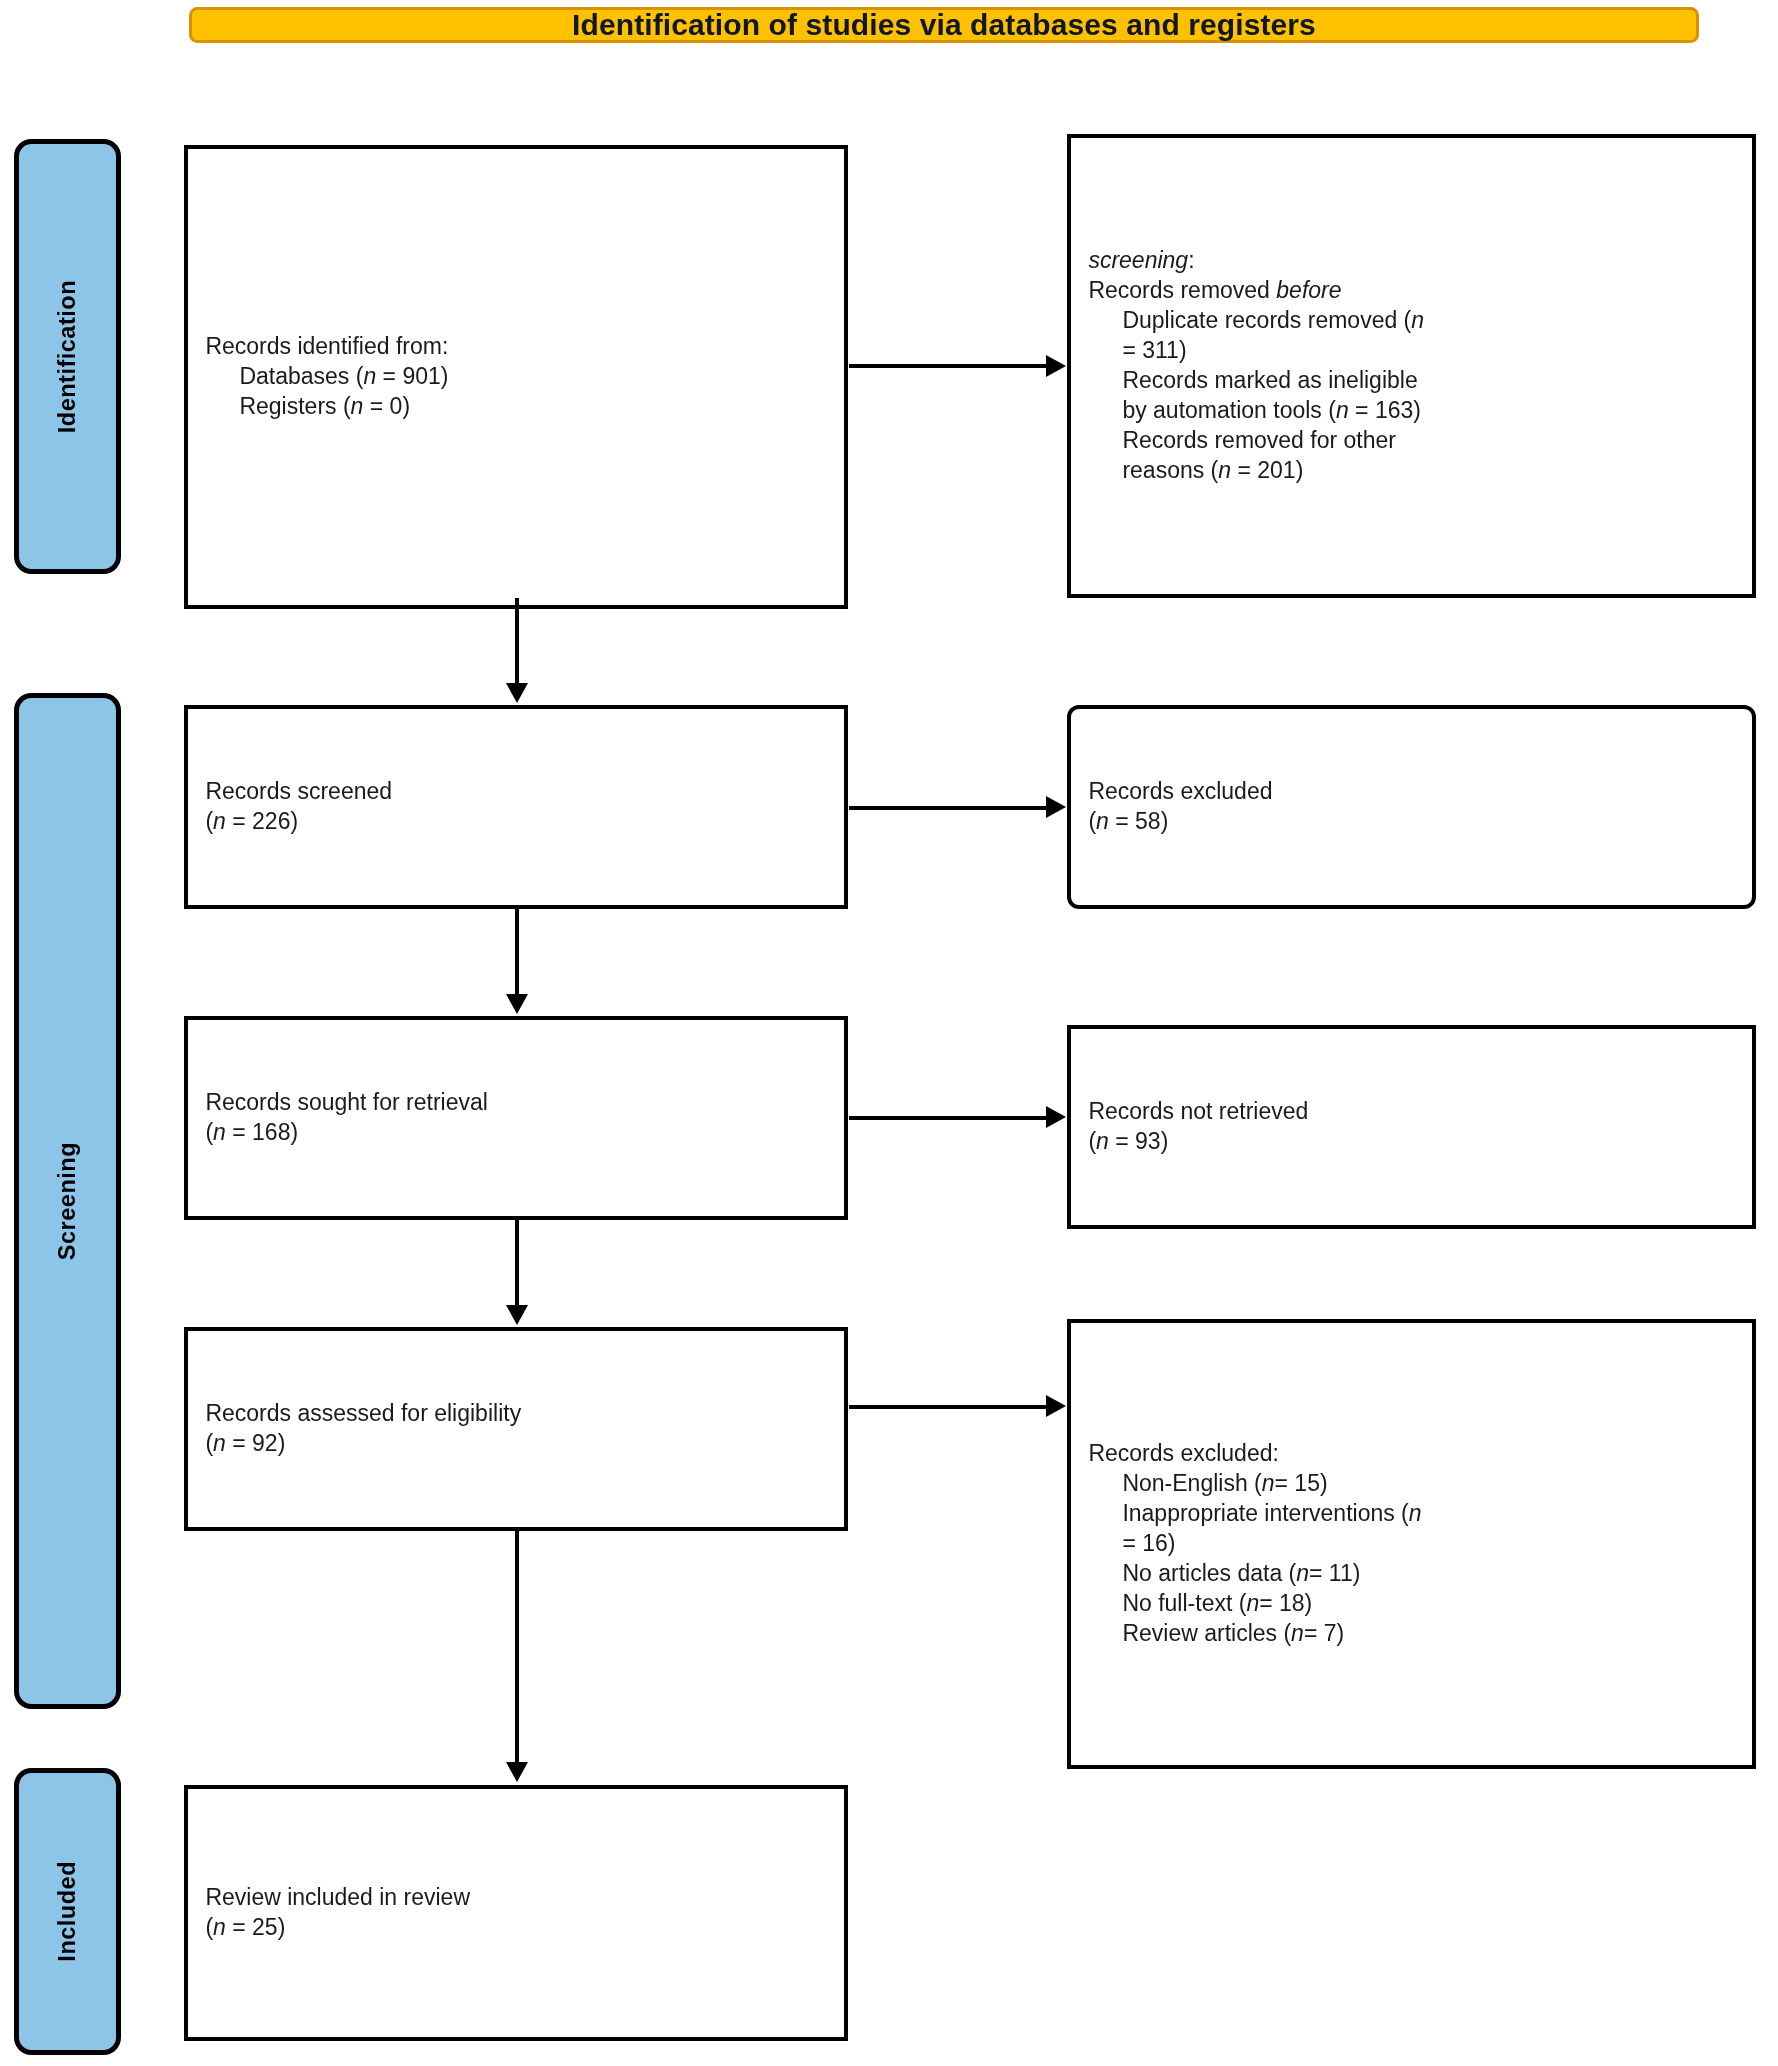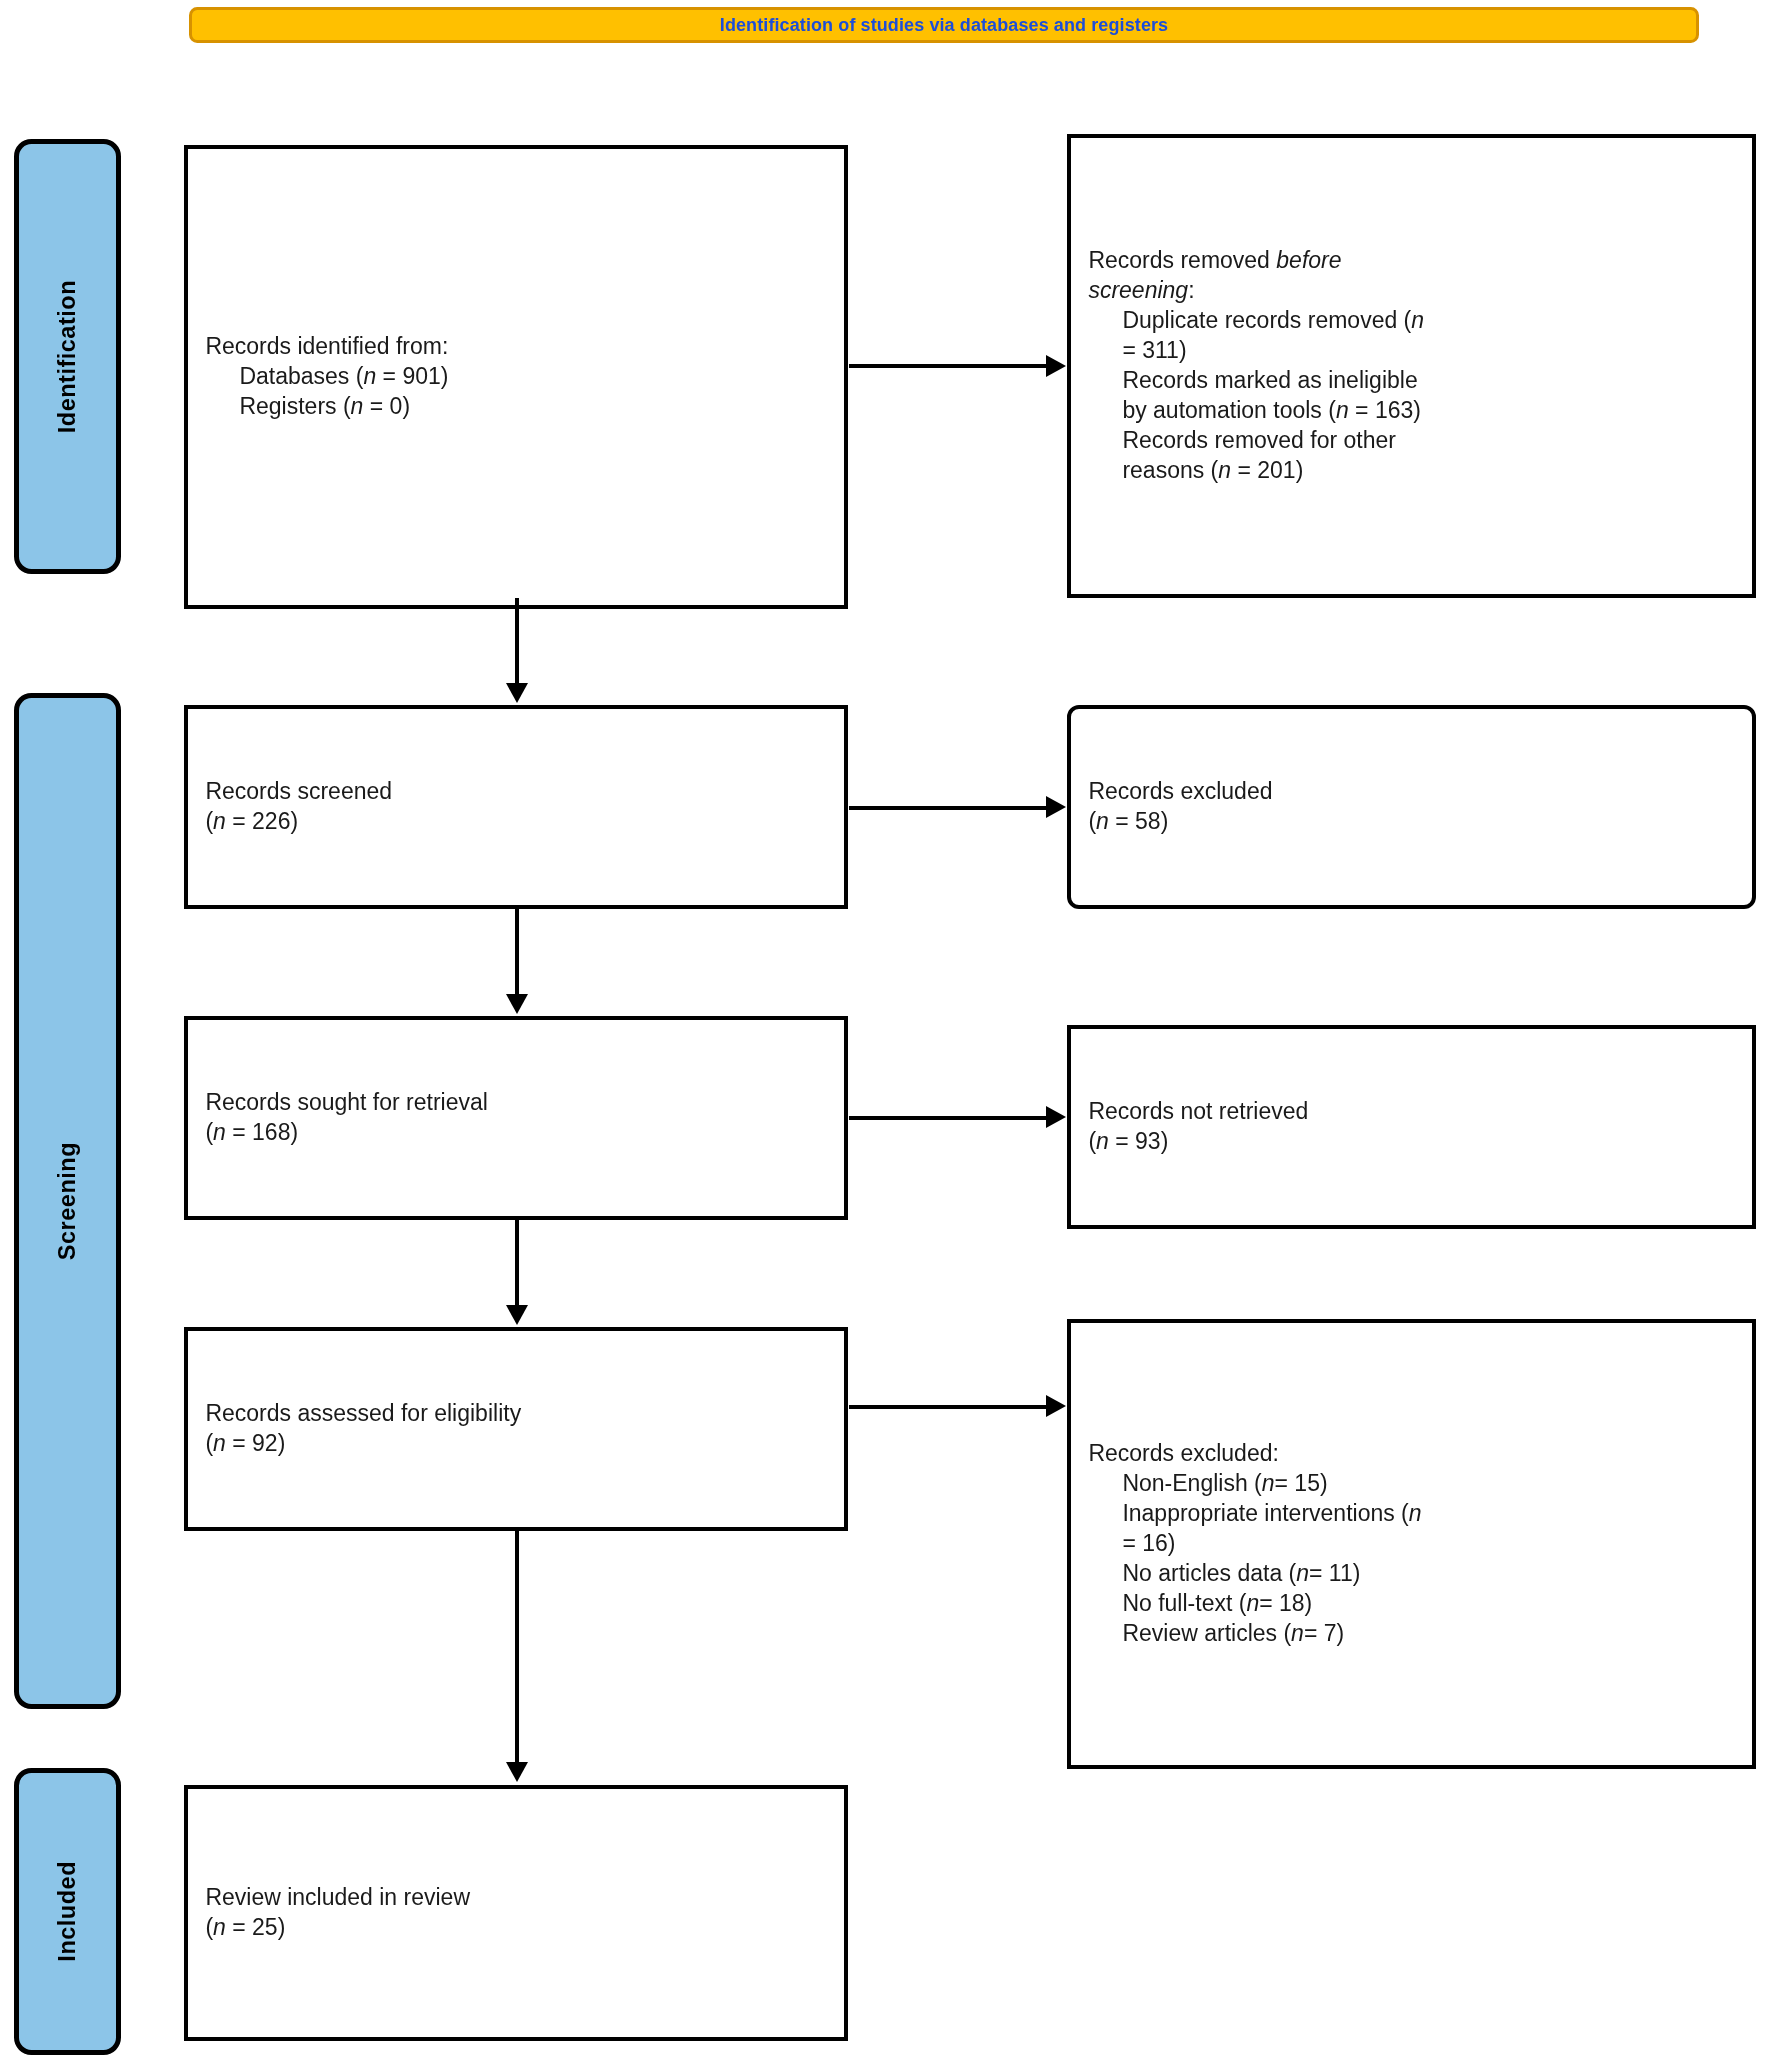--- a/index.html
+++ b/index.html
@@ -10,21 +10,21 @@
   .banner{
     position:absolute;
     left:189px;top:7.2px;width:1510px;height:36px;
     background:var(--banner-fill,#FFC000);
     border:3.1px solid var(--banner-stroke,#D79200);
     border-radius:8.2px;
     display:flex;align-items:center;justify-content:center;
     box-sizing:border-box;
   }
   .banner-text{
-    font-size:18px;font-weight:bold;color:#1d4ed8;letter-spacing:0.1px;white-space:nowrap;
+    font-size:30px;font-weight:bold;color:#0f172a;letter-spacing:0.1px;white-space:nowrap;
   }
 
   
   .rail{
     position:absolute;left:14.3px;width:107px;
     background:var(--rail-fill,#8CC5E8);
     border:5.6px solid #000;
     border-radius:17.4px;
     box-sizing:border-box;
     display:flex;align-items:center;justify-content:center;
@@ -84,22 +84,22 @@
   <div class="box" style="left:184px;top:145px;width:664px;height:464px;">
     <div class="box-inner">
       <div class="ln">Records identified from:</div>
       <div class="ln ind"><span>Databases (</span><span class="it">n</span><span> = 901)</span></div>
       <div class="ln ind"><span>Registers (</span><span class="it">n</span><span> = 0)</span></div>
     </div>
   </div>
 
   <div class="box" style="left:1067px;top:134px;width:689px;height:464px;">
     <div class="box-inner">
+      <div class="ln"><span class="it">screening</span><span>:</span></div>
       <div class="ln"><span>Records removed </span><span class="it">before</span></div>
-      <div class="ln"><span class="it">screening</span><span>:</span></div>
       <div class="ln ind"><span>Duplicate records removed (</span><span class="it">n</span></div>
       <div class="ln ind">= 311)</div>
       <div class="ln ind">Records marked as ineligible</div>
       <div class="ln ind"><span>by automation tools (</span><span class="it">n</span><span> = 163)</span></div>
       <div class="ln ind">Records removed for other</div>
       <div class="ln ind"><span>reasons (</span><span class="it">n</span><span> = 201)</span></div>
     </div>
   </div>
 
   <div class="hline" style="left:849px;top:364px;width:199px;"></div>

